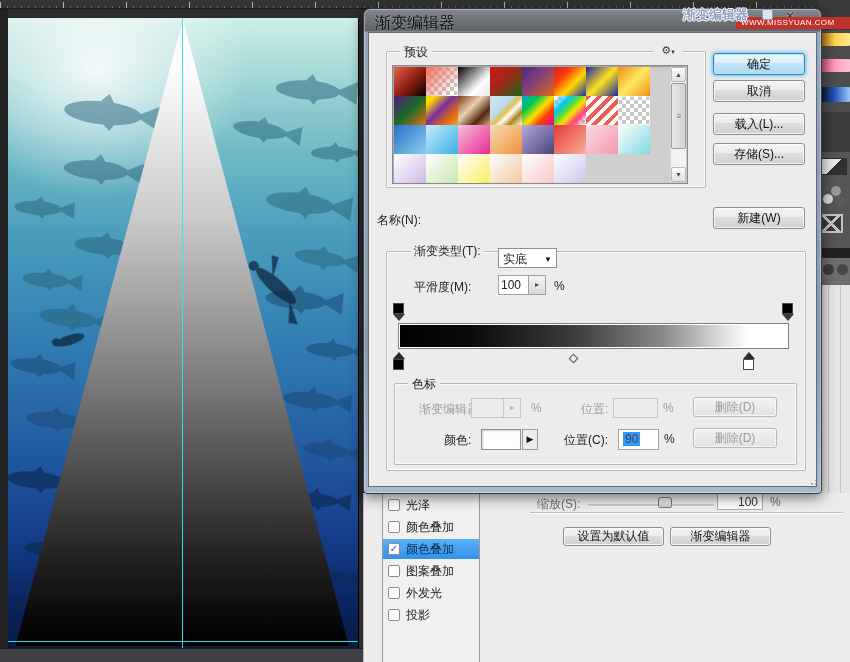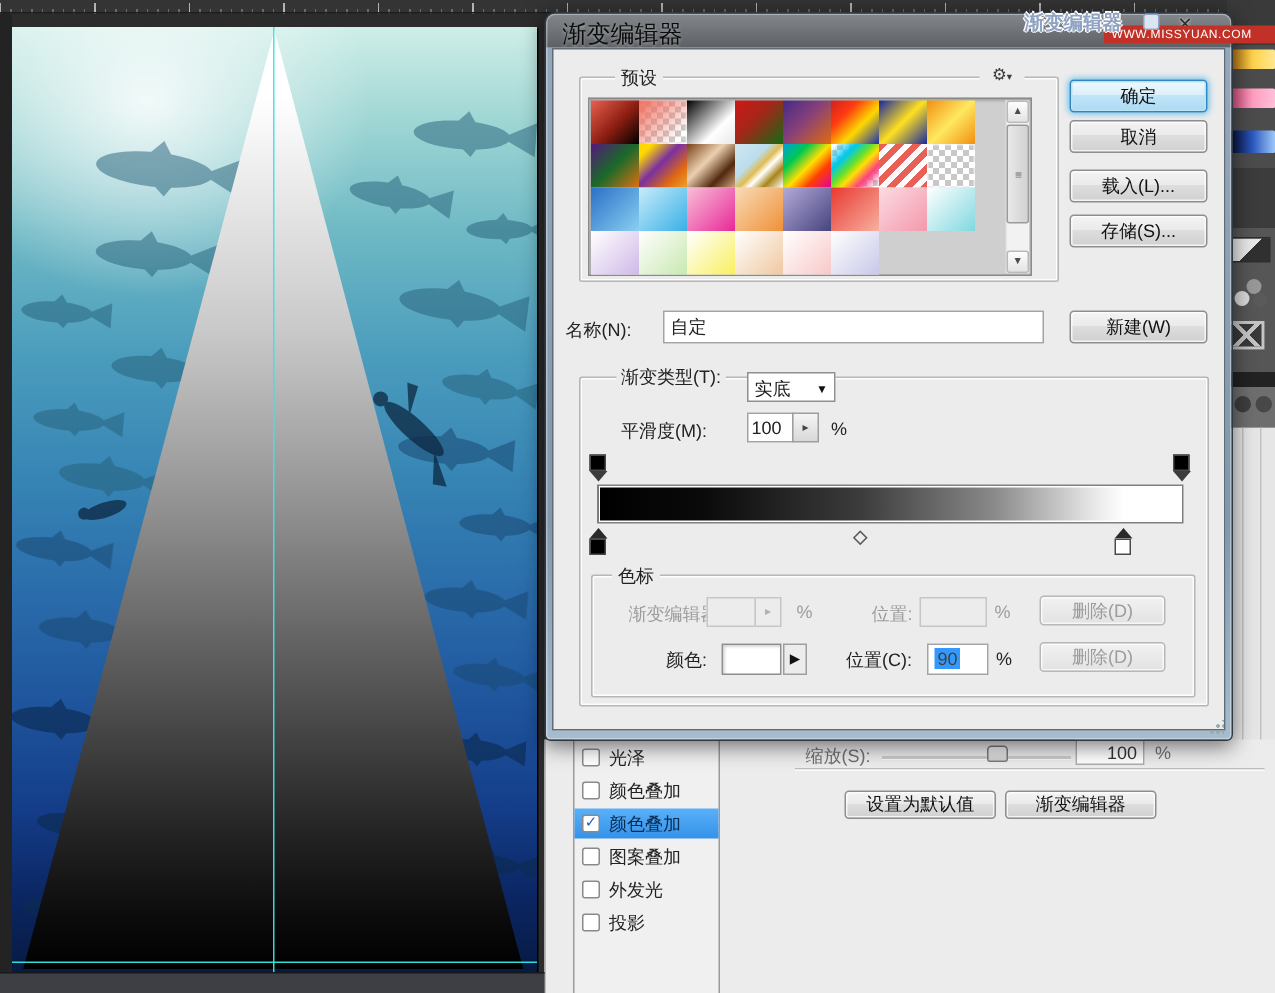--- a/index.html
+++ b/index.html
@@ -261,21 +261,21 @@
   <div class="abs lbl" id="ls-scale-pct">%</div>
   <div class="abs win-btn" id="ls-btn-set">设置为默认值</div>
   <div class="abs win-btn" id="ls-btn-reset">渐变编辑器</div>
 
   <div class="abs" id="ge">
     <div class="abs" id="ge-title">渐变编辑器</div>
     <div class="abs" id="ge-close">✕</div>
     <div class="abs" id="ge-client"></div>
 
     <div class="abs fieldset" id="preset-box">
-      <span class="legend" style="left:23px;">预设</span>
+      <span class="legend" style="left:13px;">预设</span>
     </div>
     <div class="abs" id="gear-btn">⚙<span style="font-size:7px;">▾</span></div>
     <div class="abs" id="swatch-list">
       <div id="swatch-grid">
           <div class="swatch">
             <div class="swatch-layer" style="background: linear-gradient(135deg, rgb(232, 96, 79) 0%, rgb(138, 29, 16) 55%, rgb(0, 0, 0) 100%);"></div>
           </div>
           <div class="swatch checker-bg">
             <div class="swatch-layer" style="background: linear-gradient(135deg, rgb(240, 112, 96) 0%, rgba(240, 112, 96, 0) 85%);"></div>
           </div>
@@ -370,21 +370,20 @@
         <div class="sb-arrow" style="bottom:0;">▼</div>
       </div>
     </div>
 
     <div class="abs win-btn ge-btn focused" style="top:44px;">确定</div>
     <div class="abs win-btn ge-btn" style="top:71px;">取消</div>
     <div class="abs win-btn ge-btn" style="top:104px;">载入(L)...</div>
     <div class="abs win-btn ge-btn" style="top:134px;">存储(S)...</div>
 
     <div class="abs lbl" style="left:13px;top:203px;">名称(N):</div>
-    <input class="abs txt" style="left: 78px; top: 198px; width: 254px; height: 22px;" value="自定">
     <div class="abs win-btn ge-btn" style="top:198px;">新建(W)</div>
 
     <div class="abs fieldset" id="gbox2"></div>
     <div class="abs lbl" style="left:47px;top:234px;background:#ececec;padding:0 3px;">渐变类型(T):</div>
     <div class="abs" id="type-dd">
       <span>实底</span>
       <span class="dd-arrow">▼</span>
     </div>
     <div class="abs lbl" style="left:50px;top:270px;">平滑度(M):</div>
     <input class="abs txt" style="left: 134px; top: 266px; width: 31px; height: 20px; padding: 2px;" value="100">

